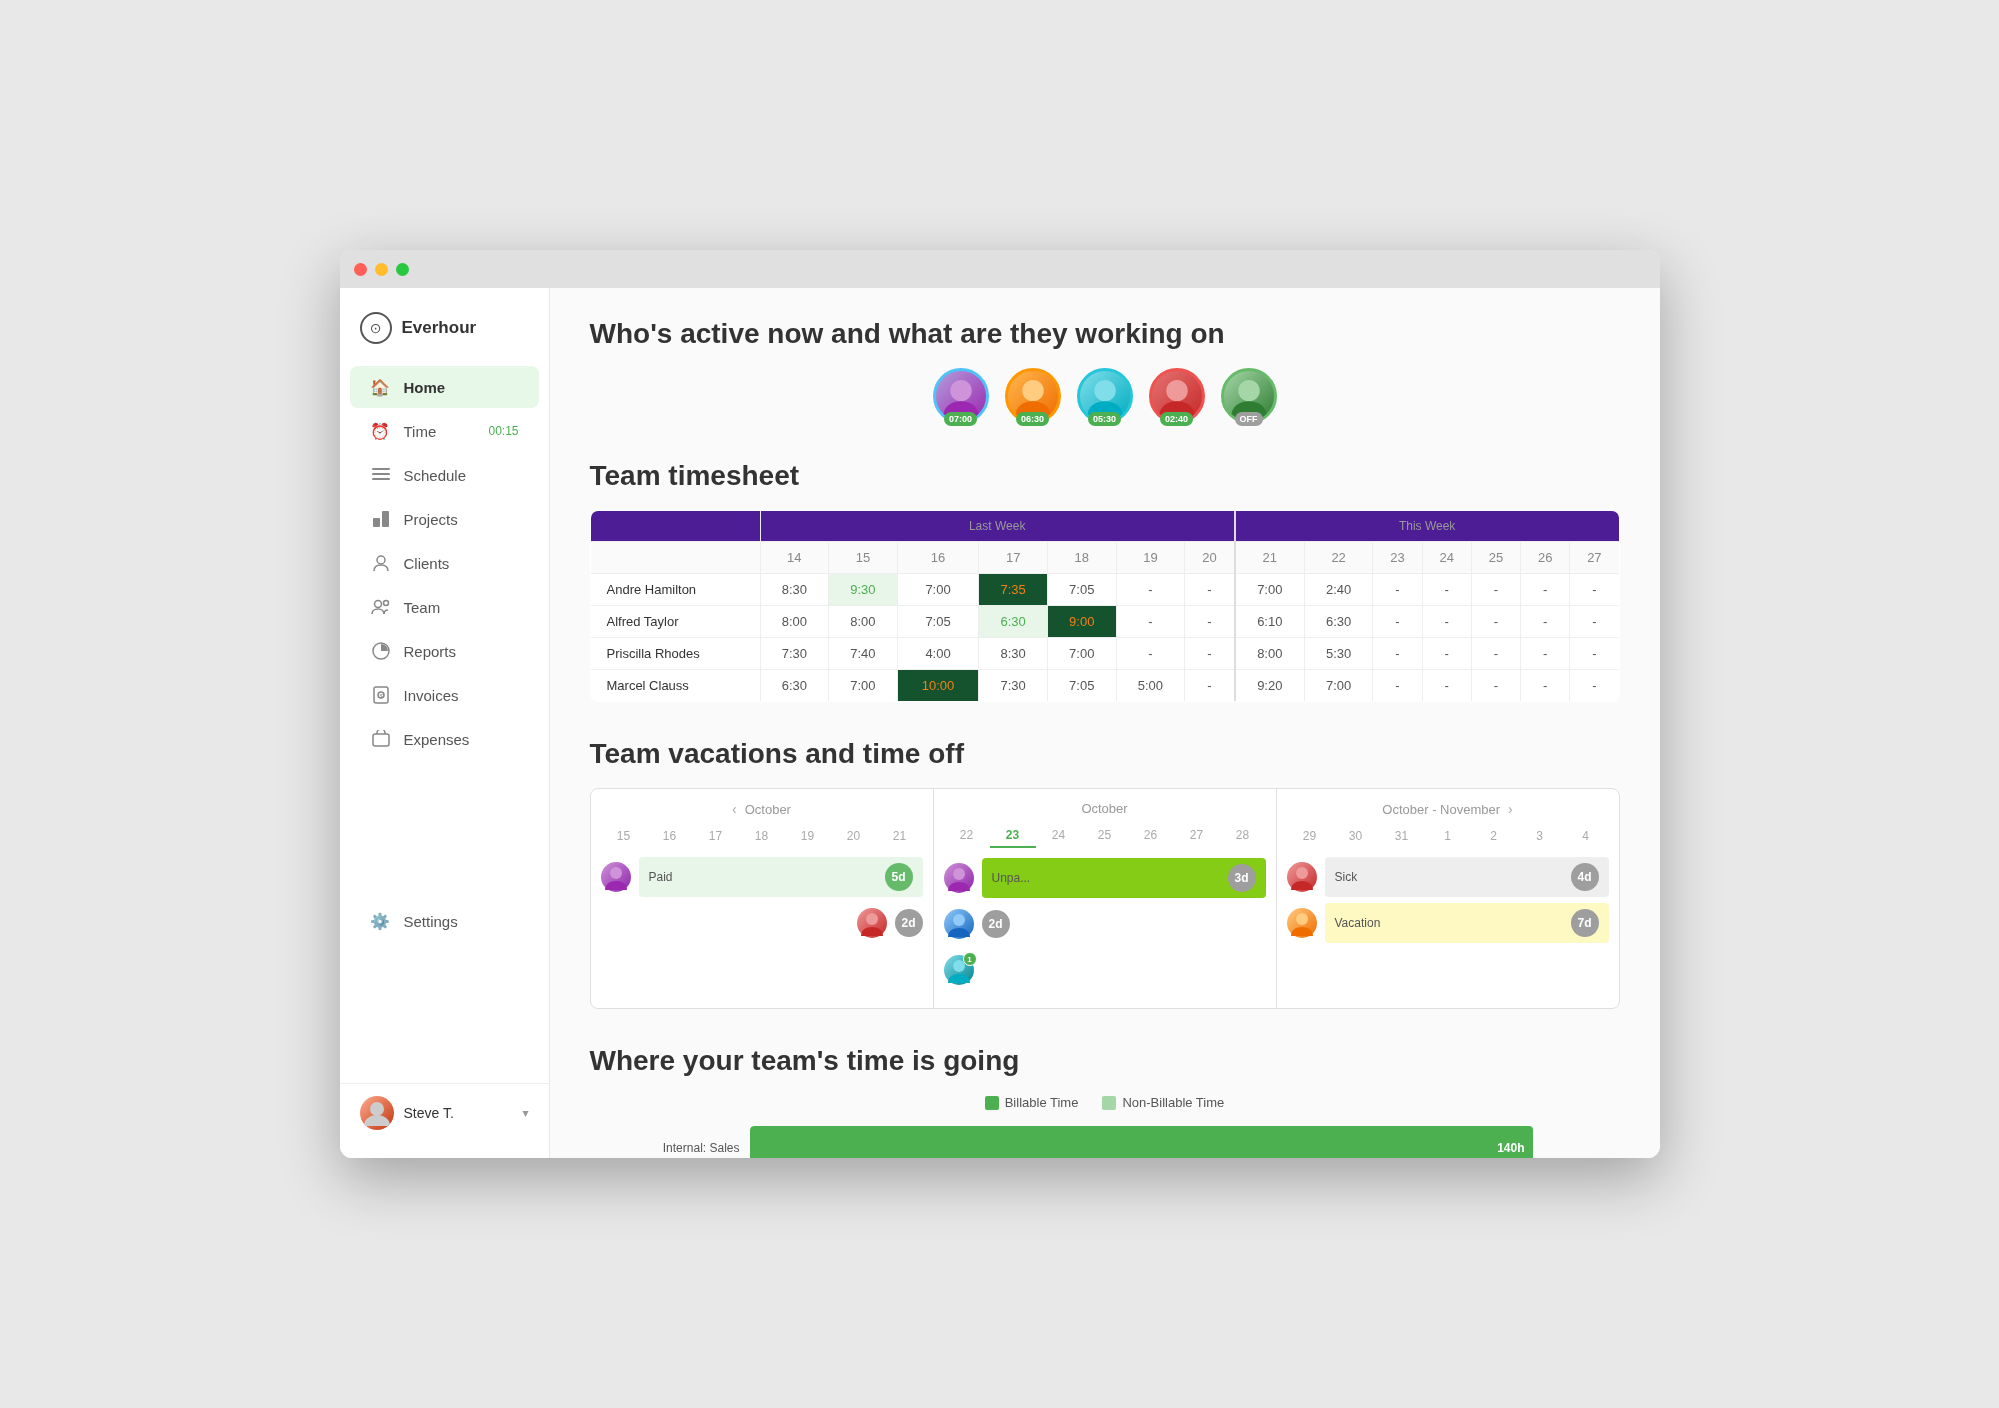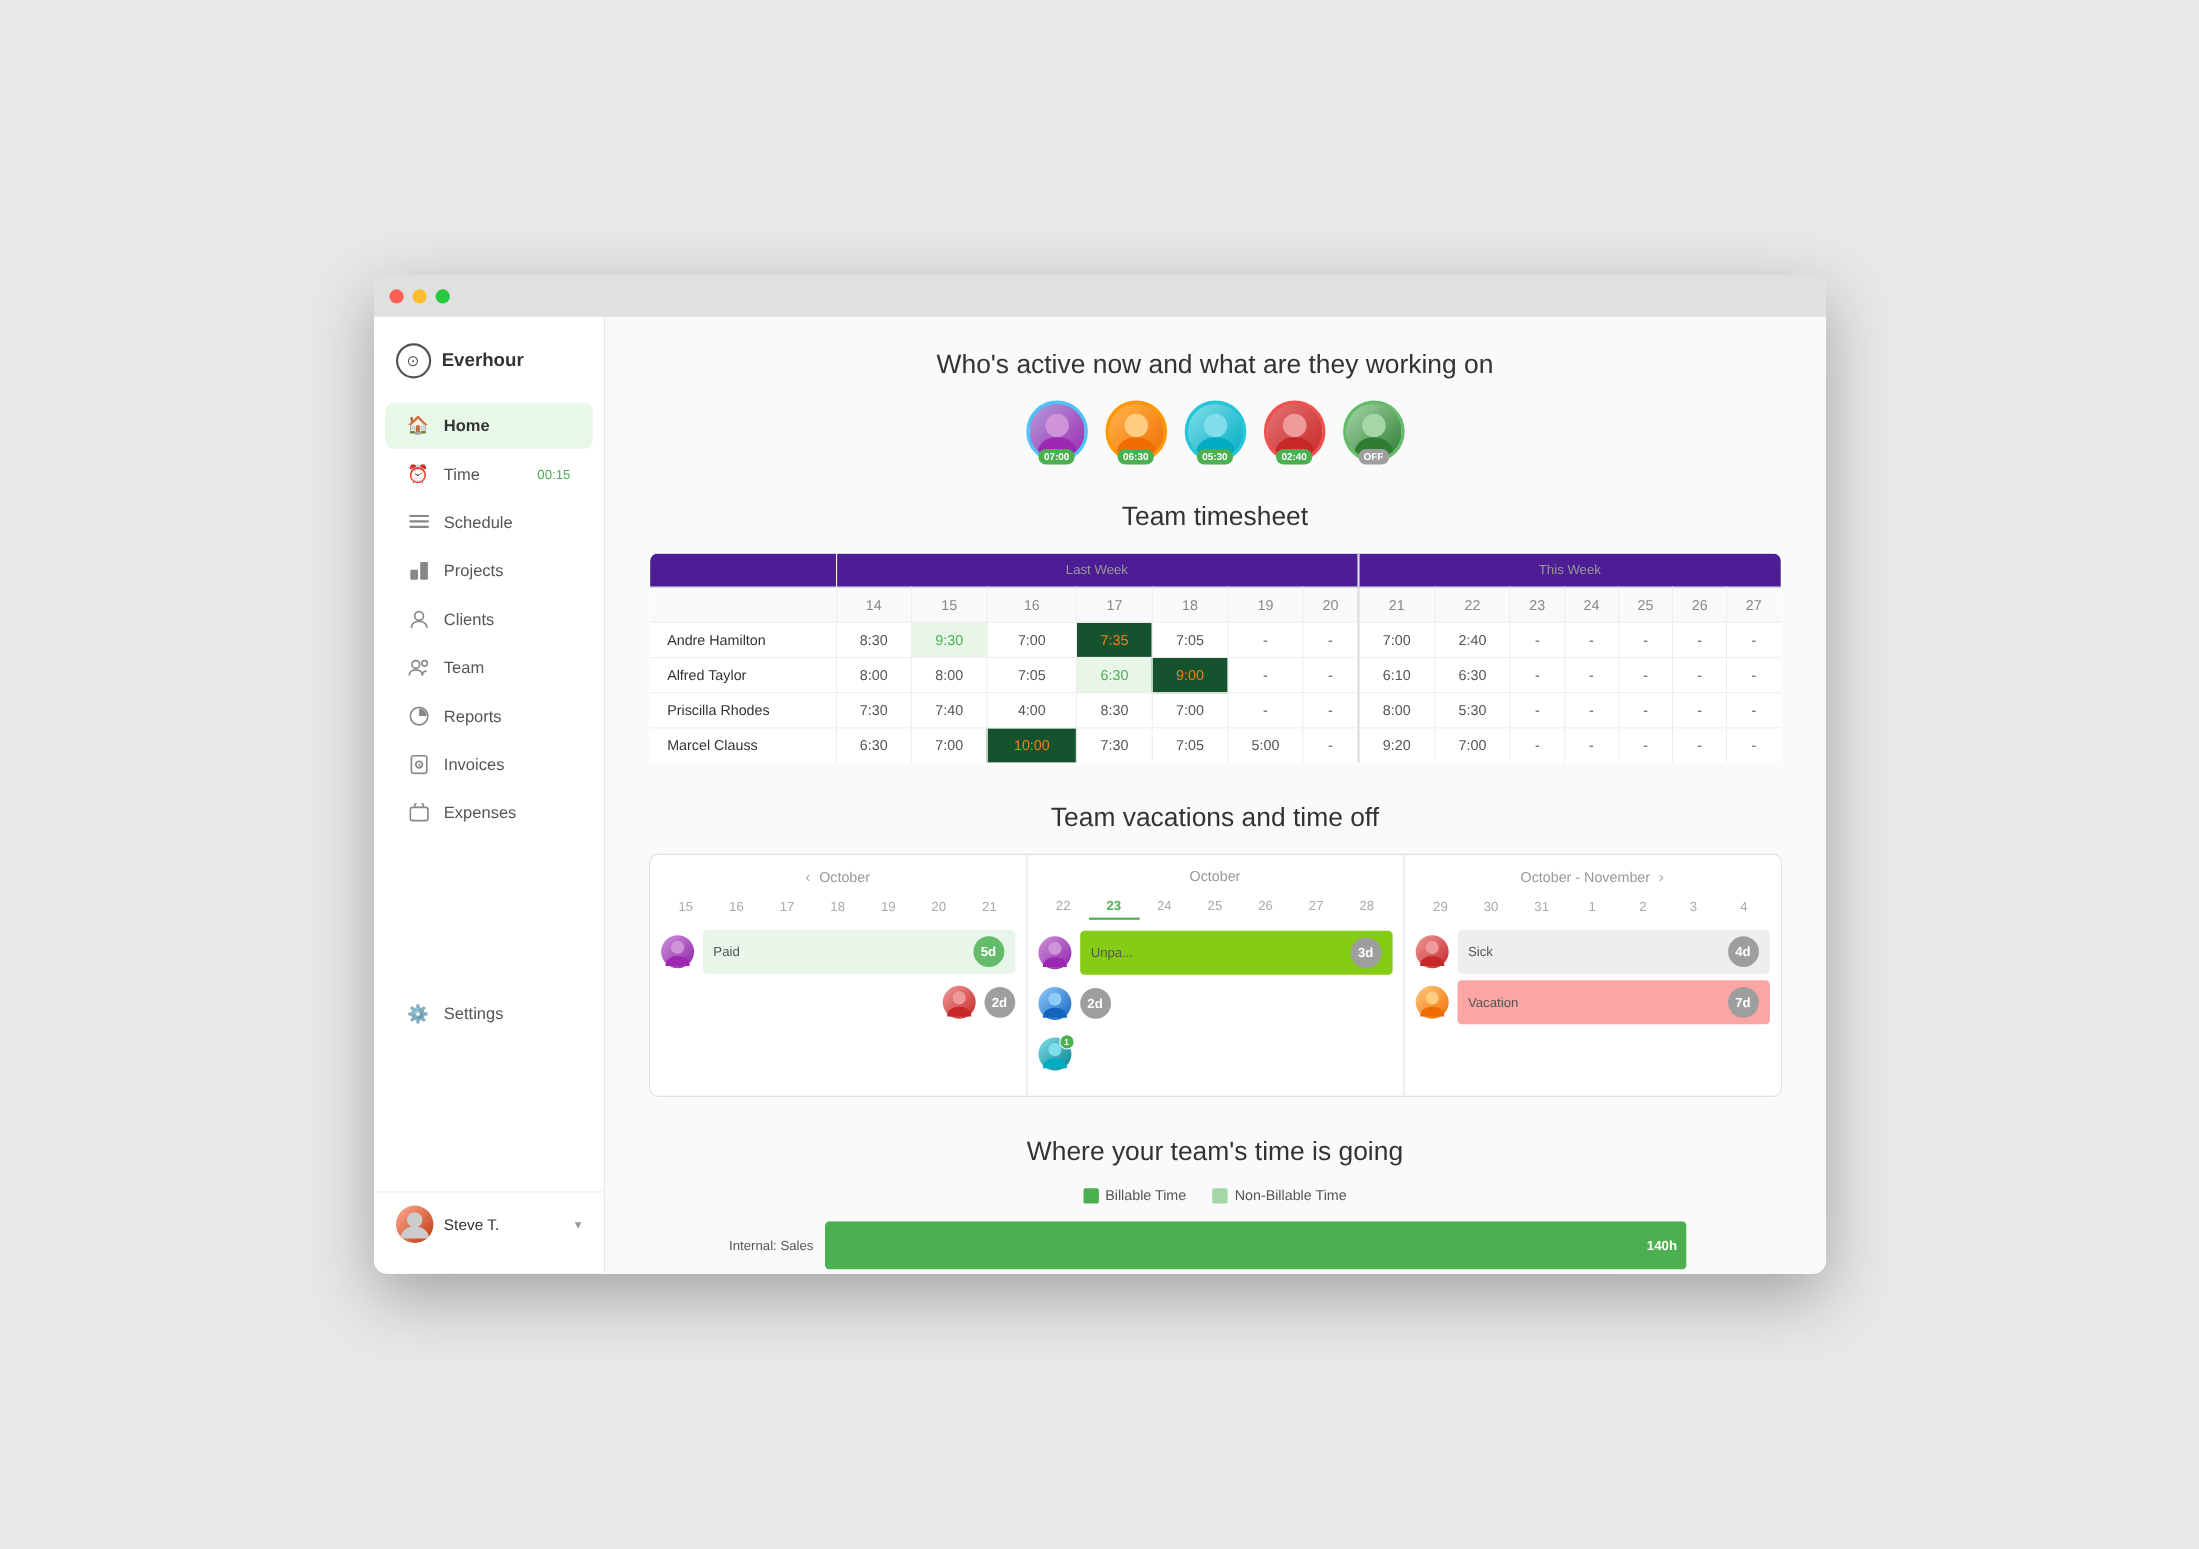--- a/index.html
+++ b/index.html
@@ -98,23 +98,23 @@
     
     .main-content {
       flex: 1;
       overflow-y: auto;
       padding: 30px 40px;
       background: #fafafa;
     }
 
     
     .section-title {
-      text-align: center;
-      font-size: 24px;
-      font-weight: 400;
+      text-align: left;
+      font-size: 28px;
+      font-weight: 700;
       color: #333;
       margin-bottom: 18px;
     }
     .active-users {
       display: flex;
       justify-content: center;
       gap: 16px;
       margin-bottom: 36px;
     }
     .user-bubble {
@@ -713,21 +713,21 @@
                 <div class="vac-count">4d</div>
               </div>
             </div>
             <div class="vacation-row">
               <div class="vac-avatar av2">
                 <svg width="30" height="30" viewBox="0 0 30 30">
                     <circle cx="15" cy="11" r="6" fill="#ffcc80"></circle>
                     <path d="M4 28c0-6 5-9 11-9s11 3 11 9" fill="#ef6c00"></path>
                   </svg>
               </div>
-              <div class="vac-bar" style="background:#fca5a5;">
+              <div class="vac-bar" style="background:#fef9c3;">
                 <span>Vacation</span>
                 <div class="vac-count">7d</div>
               </div>
             </div>
           </div>
 
         </div>
       </div>
 
       <div class="time-going-section">

